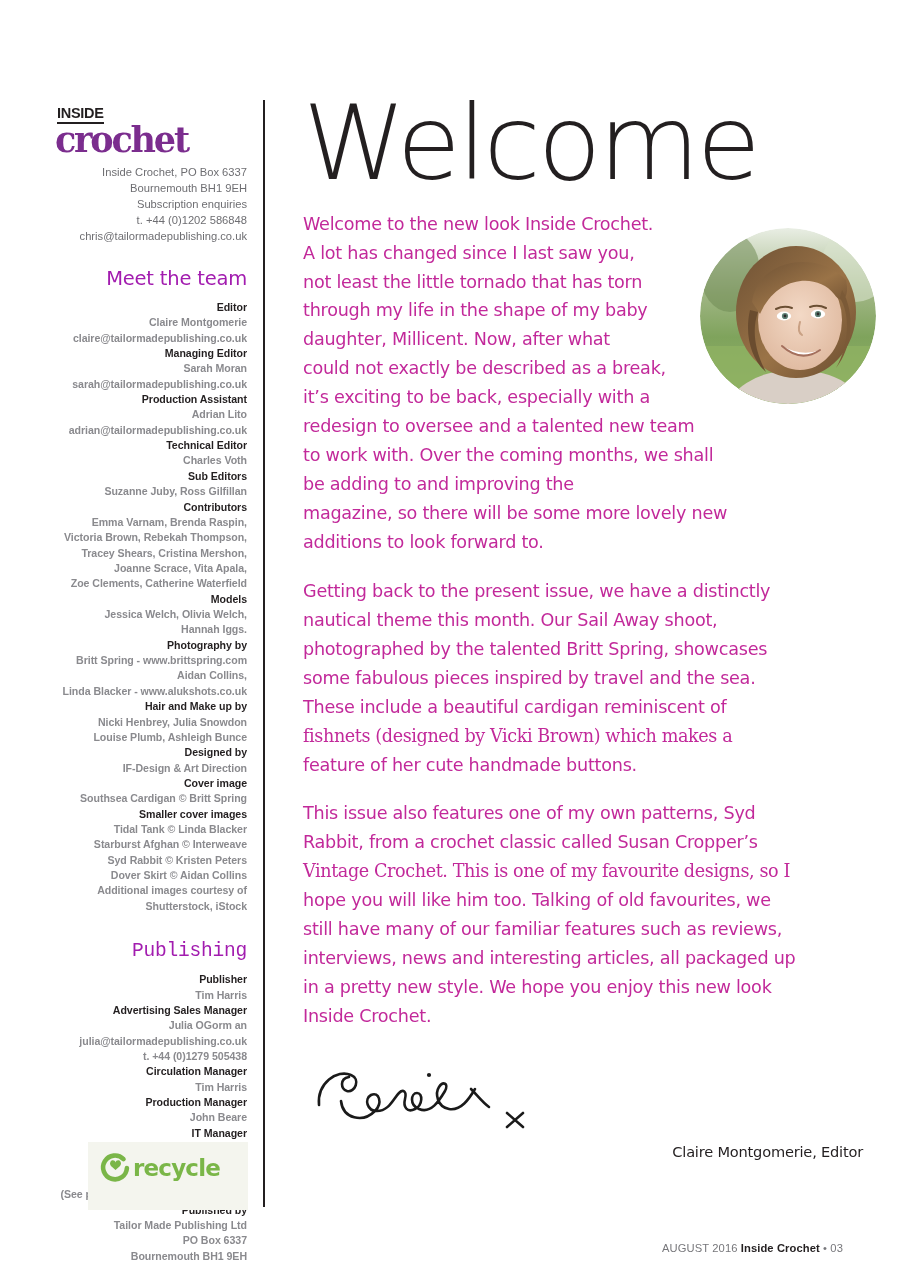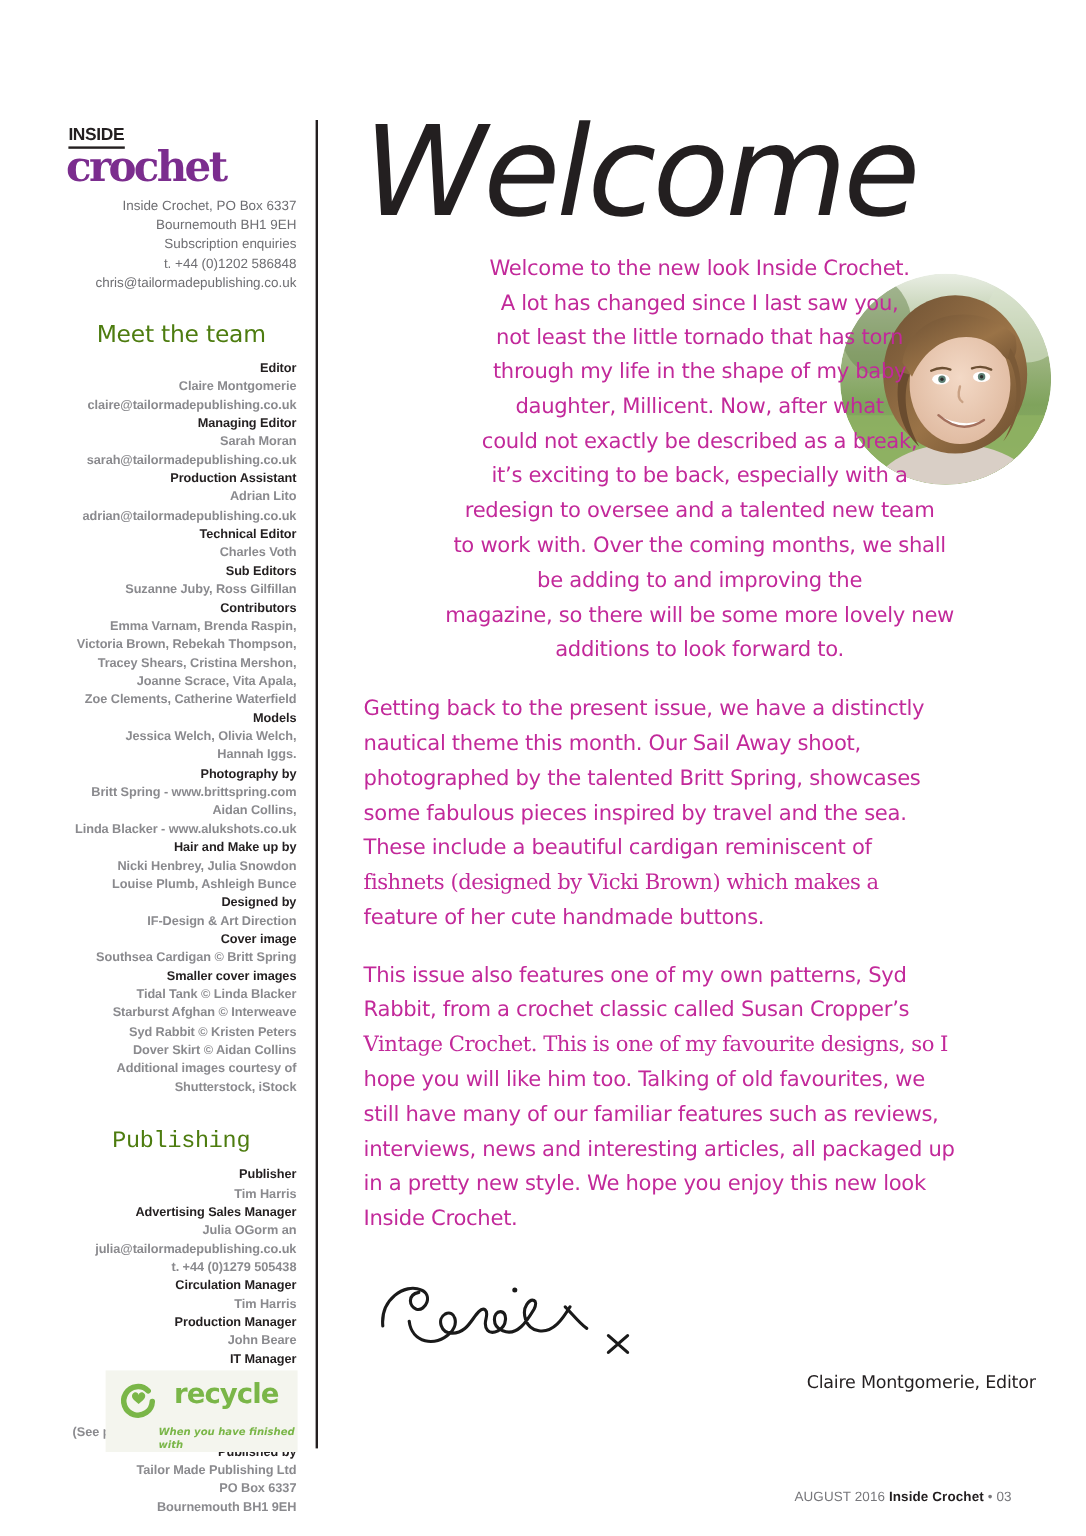--- a/index.html
+++ b/index.html
@@ -74,25 +74,24 @@
     font-size: 11.2px;
     line-height: 1.42;
     color: #6e6e72;
     margin-top: 8px;
   }
 
   
   .section-head {
     font-family: "DejaVu Sans", sans-serif;
     font-size: 19.5px;
-    color: #4d7c0f;
+    color: #a21caf;
     font-weight: normal;
     margin: 22px 0 10px 0;
     letter-spacing: -0.2px;
-    text-align: center;
   }
   .section-head.publishing { margin-top: 26px; font-family: Liberation Mono, monospace; }
 
   .credits { font-size: 0; }
   .credit-role {
     font-size: 10.6px;
     font-weight: bold;
     color: #231f20;
     line-height: 1.45;
     letter-spacing: -0.05px;
@@ -110,22 +109,22 @@
     position: absolute;
     left: 88px;
     top: 1142px;
     width: 160px;
     height: 68px;
     background: #f4f5ee;
     overflow: hidden;
   }
   .recycle-top {
     display: flex;
+    align-items: center;
     padding: 9px 0 0 10px;
-    gap: 12px;
   }
   .recycle-mark { width: 34px; height: 34px; flex: 0 0 34px; }
   .recycle-word {
     font-family: "DejaVu Sans", sans-serif;
     font-size: 23px;
     font-weight: bold;
     color: #7ab648;
     letter-spacing: -0.8px;
     line-height: 1;
     margin-left: 1px;
@@ -144,21 +143,20 @@
   
   .main {
     position: absolute;
     left: 303px;
     top: 96px;
     width: 560px;
   }
 
   .welcome-title {
     font-family: "DejaVu Sans", sans-serif;
-    font-style: italic;
     font-weight: 300;
     font-size: 104px;
     line-height: 0.92;
     color: #231f20;
     letter-spacing: -3px;
     margin: 0 0 18px 0;
   }
 
   
   .portrait {
@@ -176,21 +174,21 @@
     font-size: 17.6px;
     line-height: 1.645;
     color: #c2299a;
     margin: 0 0 20px 0;
     letter-spacing: -0.25px;
   }
   .serif-line {
     font-family: "DejaVu Serif", serif;
     letter-spacing: -0.4px;
   }
-  .p1 { width: 395px; text-align: center; }
+  .p1 { width: 395px; }
   .p1 .wide { display: block; }
 
   .signature {
     margin: 30px 0 0 8px;
     height: 78px;
     position: relative;
   }
   .byline {
     font-family: "DejaVu Sans", sans-serif;
     font-size: 14.6px;
@@ -308,24 +306,20 @@
     <div class="recycle-top">
       <span class="recycle-mark">
         <svg viewBox="0 0 40 40" width="34" height="34" aria-hidden="true">
           <path d="M30 9.5 A14 14 0 1 0 34 20 L34 20" fill="none" stroke="#7ab648" stroke-width="5.4" stroke-linecap="round"></path>
           <path d="M26.5 12.5 c-1.6-2.4 -5.4-2.0 -5.9 1.0 c-0.5-3.0 -4.3-3.4 -5.9-1.0
                    c-1.4 2.1 -0.1 4.7 1.9 6.4 l4.0 3.4 l4.0-3.4 c2.0-1.7 3.3-4.3 1.9-6.4 z" fill="#7ab648"></path>
         </svg>
       </span>
       <span class="recycle-word">recycle</span>
     </div>
-    <div class="recycle-sub">
-      <div>When you have finished with</div>
-      <div>this magazine please recycle it.</div>
-    </div>
   </div>
 
   <div class="portrait">
     <svg viewBox="0 0 176 176" width="176" height="176" aria-hidden="true">
       <defs>
         <clipPath id="circ">
             <circle cx="88" cy="88" r="88"></circle>
           </clipPath>
         <linearGradient id="bgGrad" x1="0" y1="0" x2="0" y2="1">
           <stop offset="0%" stop-color="#e9eee4"></stop>

